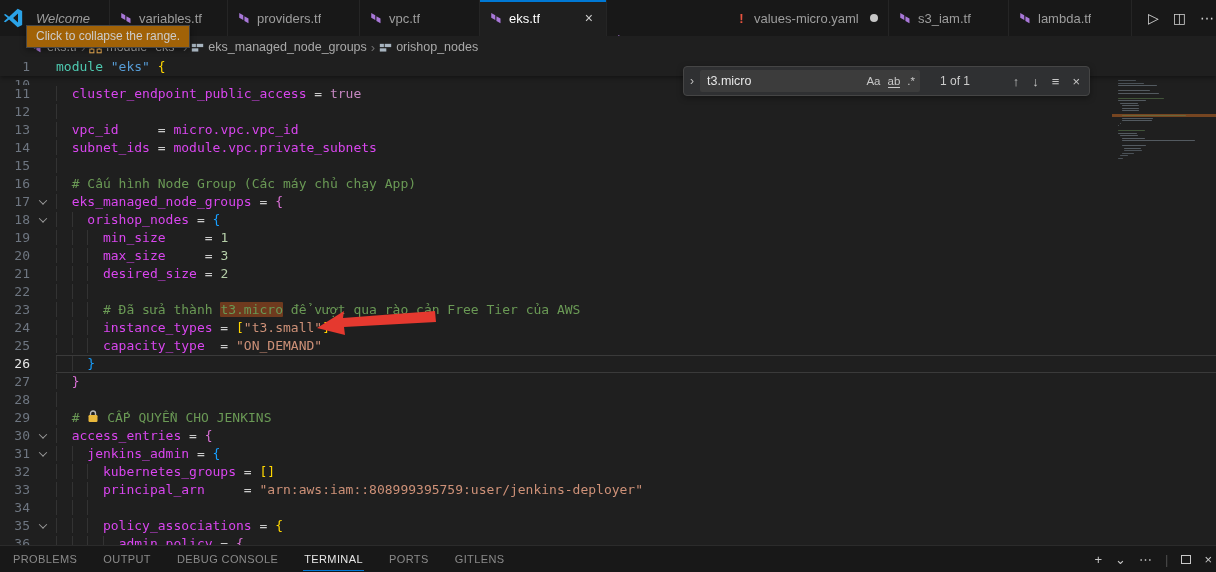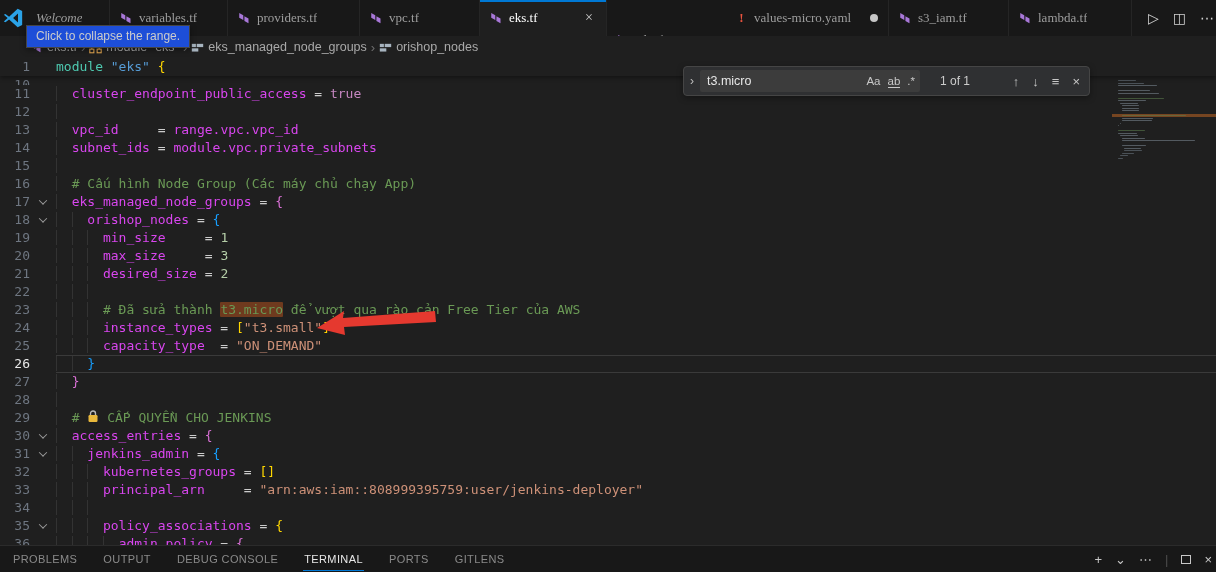--- a/index.html
+++ b/index.html
@@ -8,21 +8,21 @@
     position:relative; width:1216px; height:572px; overflow:hidden;
     background:#1f1f1f; font-family:"Liberation Sans", sans-serif; color:#ccc;
     user-select:none;
   }
   
   .tabbar { position:absolute; left:0; top:0; right:0; height:36px;
     background:#181818; display:flex; align-items:stretch; overflow:hidden; }
   .logo { width:26px; display:flex; align-items:center; justify-content:center; flex:none; }
   .tab { flex:none; display:flex; align-items:center; gap:6px; padding:0 10px;
     border-right:1px solid #252525; background:#181818; color:#9d9d9d; font-size:13px;
-    position:relative; cursor:pointer;font-family:Liberation Serif, serif; }
+    position:relative; cursor:pointer; }
   .tab.active { background:#1f1f1f; color:#fff; }
   .tab.active::before { content:""; position:absolute; left:0; right:0; top:0; height:2px; background:#0078d4; }
   .tab.preview .tab-label { font-style:italic; }
   .tab-label { white-space:nowrap; overflow:hidden; }
   .tab .warn { color:#e8533f; font-weight:bold; font-size:13px; width:13px; text-align:center; }
   .tab .dot { width:8px; height:8px; border-radius:50%; background:#c6c6c6; margin-left:auto; flex:none;}
   .tab .close { margin-left:auto; color:#cfcfcf; font-size:14px; line-height:1; padding:1px 3px; border-radius:4px; }
   .tabbar-actions { margin-left:auto; display:flex; align-items:center; gap:14px; padding:0 2px 0 14px; color:#d2d2d2; flex:none; }
   .tabbar-actions span { font-size:14px; cursor:pointer; }
   
@@ -60,21 +60,21 @@
   .find-opts span { cursor:pointer; }
   .find-opts .uw { border-bottom:1px solid #c8c8c8; }
   .find-count { margin-left:20px; color:#cccccc; font-size:12px; white-space:nowrap; }
   .find-nav { margin-left:auto; display:flex; align-items:center; gap:13px; padding-right:9px; color:#c8c8c8; font-size:13px; }
   .find-nav span { cursor:pointer; }
   
   .minimap { position:absolute; right:0; top:0; width:104px; bottom:0; z-index:5; }
   .mm-line { position:absolute; height:1.4px; border-radius:1px; }
   .mm-band { position:absolute; left:0; right:0; height:3.4px; background:rgba(190,100,35,.55); }
   
-  .tooltip { position:absolute; left:26px; top:25px; z-index:40; background:#1d4ed8;
+  .tooltip { position:absolute; left:26px; top:25px; z-index:40; background:#a16207;
     border:1px solid #454545; color:#cccccc; font-size:12px; padding:3px 9px 4px;
     box-shadow:0 2px 6px rgba(0,0,0,.4); white-space:nowrap; }
   
   .arrow { position:absolute; left:314px; top:302px; z-index:30; pointer-events:none; }
   
   .panel { position:absolute; left:0; bottom:0; right:0; height:27px; background:#181818;
     border-top:1px solid #2b2b2b; display:flex; align-items:stretch; }
   .ptab { display:flex; align-items:center; padding:0 13px; font-size:11px; letter-spacing:.4px;
     color:#8a8a8a; position:relative; cursor:pointer; white-space:nowrap; }
   .ptab.active { color:#e7e7e7; }
@@ -259,21 +259,21 @@
           <pre class="txt"><span class="tk-ind">  </span><span class="tk-prop">cluster_endpoint_public_access</span><span class="tk-pl"> = </span><span class="tk-bool">true</span></pre>
         </div>
         <div class="line">
           <div class="ln">12</div>
           <div class="foldc"></div>
           <pre class="txt"><span class="tk-ind">  </span></pre>
         </div>
         <div class="line">
           <div class="ln">13</div>
           <div class="foldc"></div>
-          <pre class="txt"><span class="tk-ind">  </span><span class="tk-prop">vpc_id</span><span class="tk-pl">     = </span><span class="tk-prop">range.vpc.vpc_id</span></pre>
+          <pre class="txt"><span class="tk-ind">  </span><span class="tk-prop">vpc_id</span><span class="tk-pl">     = </span><span class="tk-prop">micro.vpc.vpc_id</span></pre>
         </div>
         <div class="line">
           <div class="ln">14</div>
           <div class="foldc"></div>
           <pre class="txt"><span class="tk-ind">  </span><span class="tk-prop">subnet_ids</span><span class="tk-pl"> = </span><span class="tk-prop">module.vpc.private_subnets</span></pre>
         </div>
         <div class="line">
           <div class="ln">15</div>
           <div class="foldc"></div>
           <pre class="txt"><span class="tk-ind">  </span></pre>

